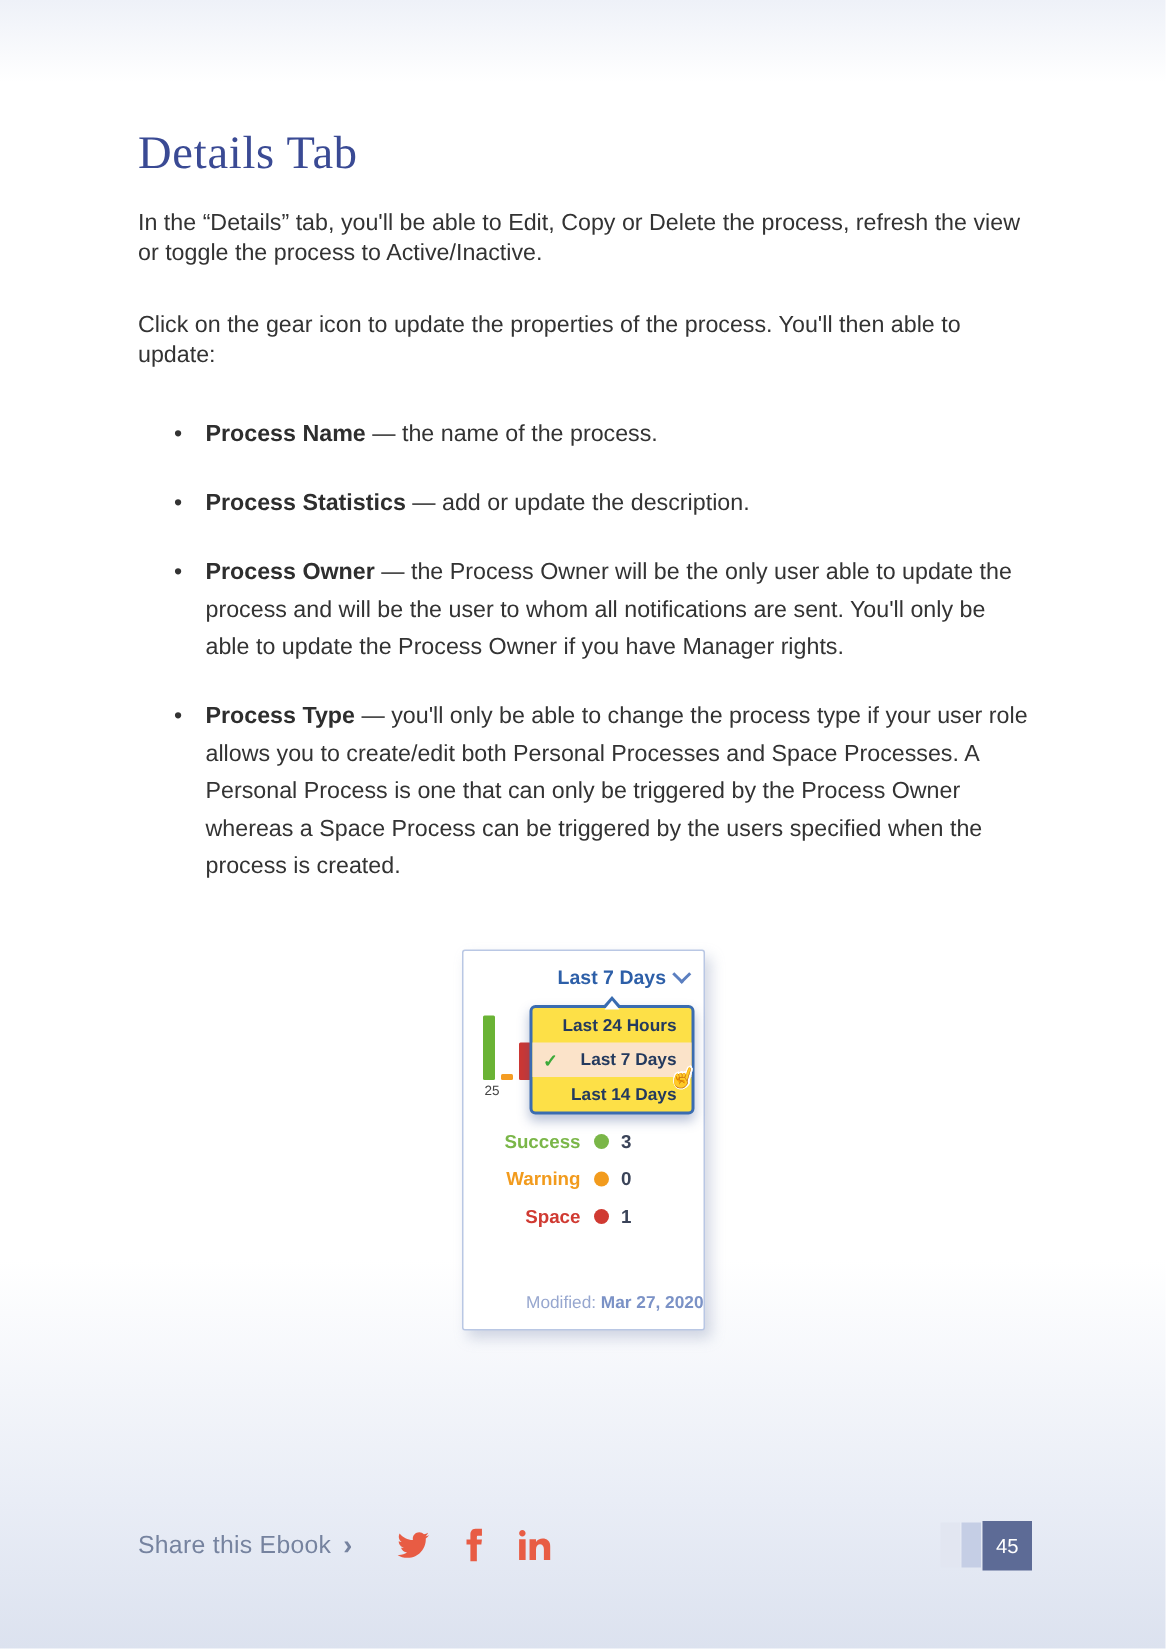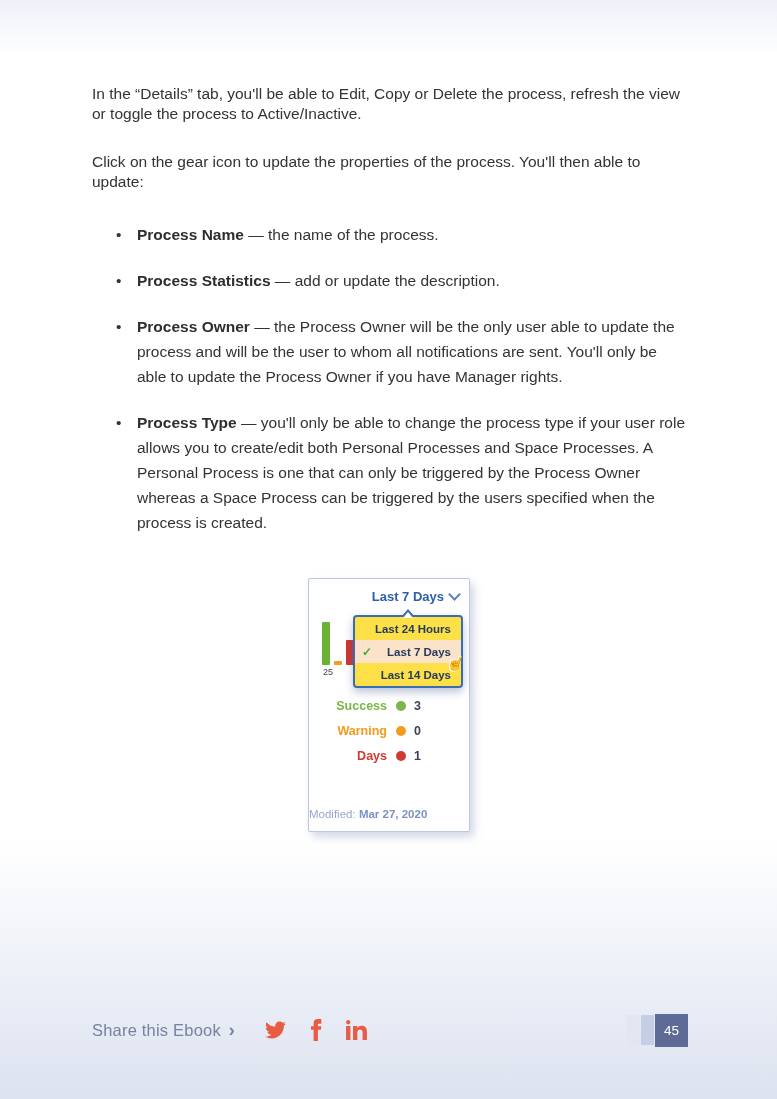--- a/index.html
+++ b/index.html
@@ -82,21 +82,21 @@
   .stat-label.success{color:#7ab648;}
   .stat-label.warning{color:#f29b1d;}
   .stat-label.error{color:#d03a32;}
   .dot{width:10px;height:10px;border-radius:50%;margin:0 8px 0 9px;}
   .dot.success{background:#7ab648;}
   .dot.warning{background:#f29b1d;}
   .dot.error{background:#d03a32;}
   .stat-value{font-size:12.5px;font-weight:700;color:#3a4358;}
 
   .modified{
-    position:absolute;bottom:11px;left:0;width:100%;text-align:left;font-size:11.5px;
+    position:absolute;bottom:11px;left:0;width:100%;text-align:right;font-size:11.5px;
   }
   .mod-label{color:#97a7cf;}
   .mod-date{color:#7b92c6;font-weight:700;}
 
   
   .footer{position:absolute;left:92px;right:89px;top:1010px;height:40px;
     display:flex;align-items:center;}
   .share-label{font-size:16.5px;color:#76839f;letter-spacing:.2px;}
   .share-chevron{font-size:18px;color:#76839f;font-weight:700;margin-left:8px;}
   .social{display:flex;align-items:center;gap:24px;margin-left:30px;}
@@ -110,20 +110,21 @@
     width:33px;height:33px;background:#5d6b96;color:#fff;
     display:flex;align-items:center;justify-content:center;font-size:13.5px;
   }
 </style>
 </head>
 <body>
 
 <div>
 
   <div class="content">
+    <h1 class="title">Details Tab</h1>
 
     <p class="para">In the “Details” tab, you'll be able to Edit, Copy or Delete the process, refresh the view or toggle the process to Active/Inactive.</p>
 
     <p class="para">Click on the gear icon to update the properties of the process. You'll then able to update:</p>
 
     <ul class="bullets">
       <li>
         <span class="bullet-dot">•</span>
         <strong>Process Name</strong><span> — the name of the process.</span>
       </li>
@@ -174,21 +175,21 @@
           <span class="stat-label success">Success</span>
           <span class="dot success"></span>
           <span class="stat-value">3</span>
         </div>
         <div class="stat-row">
           <span class="stat-label warning">Warning</span>
           <span class="dot warning"></span>
           <span class="stat-value">0</span>
         </div>
         <div class="stat-row">
-          <span class="stat-label error">Days</span>
+          <span class="stat-label error">Space</span>
           <span class="dot error"></span>
           <span class="stat-value">1</span>
         </div>
       </div>
 
       <div class="modified">
         <span class="mod-label">Modified:</span>
         <span class="mod-date">Mar 27, 2020</span>
       </div>
     </div>

